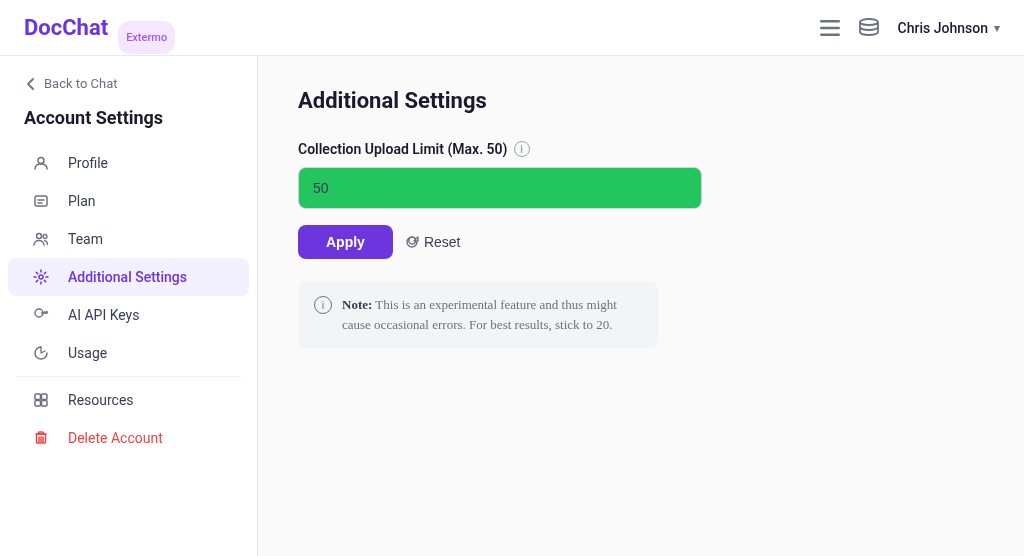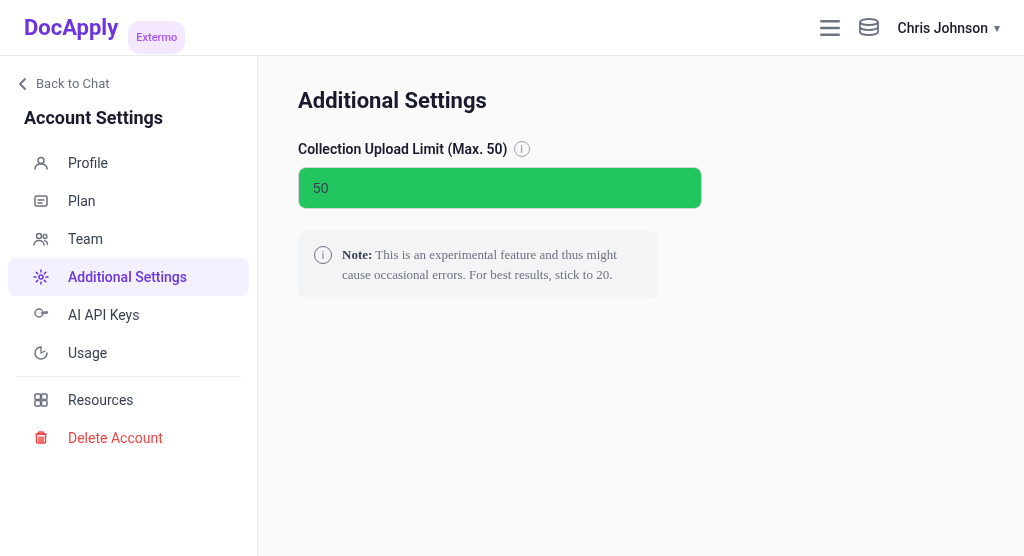--- a/index.html
+++ b/index.html
@@ -78,21 +78,21 @@
       border-right: 1px solid #e8e8e8;
       padding: 20px 0;
       flex-shrink: 0;
     }
     .back-link {
       display: flex;
       align-items: center;
       gap: 6px;
       font-size: 13px;
       color: #6b7280;
-      padding: 0 16px 16px;
+      padding: 0 24px 16px;
       cursor: pointer;
     }
     .sidebar-title {
       font-size: 18px;
       font-weight: 700;
       color: #1a1a2e;
       padding: 0 24px 16px;
     }
     .nav-item {
       display: flex;
@@ -233,21 +233,21 @@
 
     
     svg { display: block; }
   </style>
 </head>
 <body>
 
 <header class="header">
   <div class="header-left">
     <div class="logo">
-      <span>Doc</span><span style="color:#6c35de">Apply</span>
+      <span>Doc</span><span style="color:#6c35de">Chat</span>
     </div>
     <span class="badge">Extermo</span>
   </div>
   <div class="header-right">
     <div class="header-icon">
       <svg width="20" height="16" viewBox="0 0 20 16" fill="none">
         <rect x="0" y="0" width="20" height="2.5" rx="1.25" fill="#6b7280"></rect>
         <rect x="0" y="6.75" width="20" height="2.5" rx="1.25" fill="#6b7280"></rect>
         <rect x="0" y="13.5" width="20" height="2.5" rx="1.25" fill="#6b7280"></rect>
         <rect x="5" y="0" width="15" height="2.5" rx="1.25" fill="#6b7280" opacity="0"></rect>
@@ -368,20 +368,29 @@
   <main class="main">
     <h1 class="page-title">Additional Settings</h1>
 
     <div class="field-label">
       <span>Collection Upload Limit (Max. 50)</span>
       <span class="info-icon">i</span>
     </div>
 
     <input class="text-input" type="text" value="50" style="">
 
+    <div class="btn-row">
+      <button class="btn-apply">Apply</button>
+      <button class="btn-reset">
+        <svg width="14" height="14" viewBox="0 0 14 14" fill="none">
+          <path d="M12 7A5 5 0 1 1 7 2c1.5 0 2.85.65 3.8 1.7L13 2v4H9l1.6-1.6A3.5 3.5 0 1 0 10.5 7" stroke="#6b7280" stroke-width="1.4" stroke-linecap="round" stroke-linejoin="round"></path>
+        </svg>
+        <span>Reset</span>
+      </button>
+    </div>
 
     <div class="note-box">
       <span class="note-icon">i</span>
       <p class="note-text">
         <strong>Note:</strong><span> This is an experimental feature and thus might cause occasional errors. For best results, stick to 20.</span>
       </p>
     </div>
   </main>
 
 </div>

